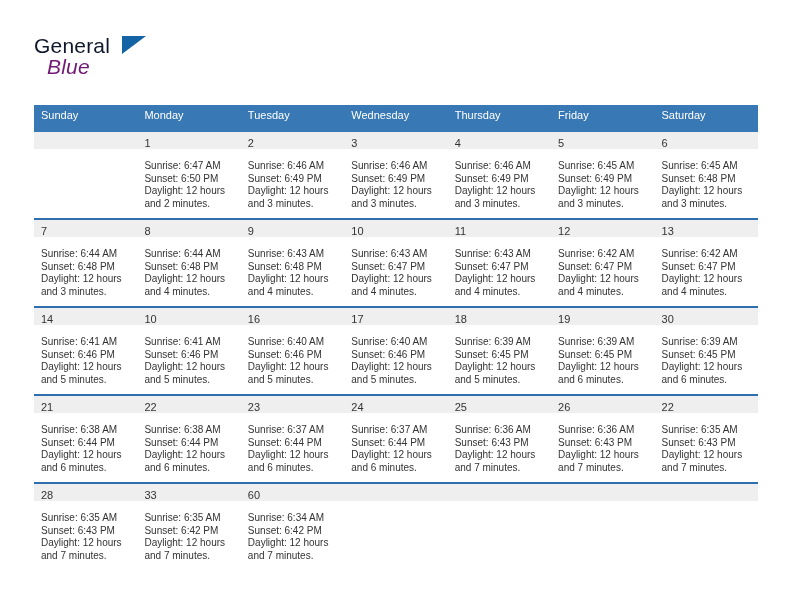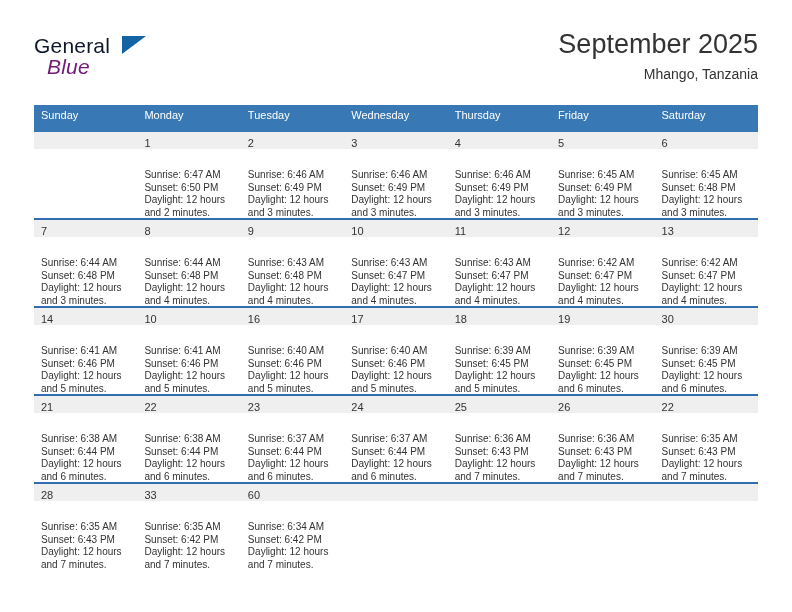--- a/index.html
+++ b/index.html
@@ -122,21 +122,21 @@
     height: 17px;
     padding: 1px 0 0 7px;
     box-sizing: border-box;
   }
   .daynum {
     font-size: 11px;
     color: #333333;
     line-height: 15px;
   }
   .info {
-    padding: 20px 6px 0 7px;
+    padding: 11px 6px 0 7px;
     font-size: 10px;
     line-height: 12.6px;
     color: #333333;
   }
   .info div {
     white-space: nowrap;
   }
   .empty .daynum-band { background: #efefef; }
 </style>
 </head>
@@ -145,24 +145,20 @@
 <div class="page">
 
   <div class="header">
 
     <div class="brand">
       <span class="brand-general">General</span>
       <span class="brand-triangle"></span>
       <span class="brand-blue">Blue</span>
     </div>
 
-    <div class="title-block">
-      <h1 class="cal-title">September 2025</h1>
-      <div class="cal-subtitle">Mhango, Tanzania</div>
-    </div>
 
   </div>
 
   <table class="calendar">
     <thead>
       <tr>
         <th>Sunday</th>
         <th>Monday</th>
         <th>Tuesday</th>
         <th>Wednesday</th>

